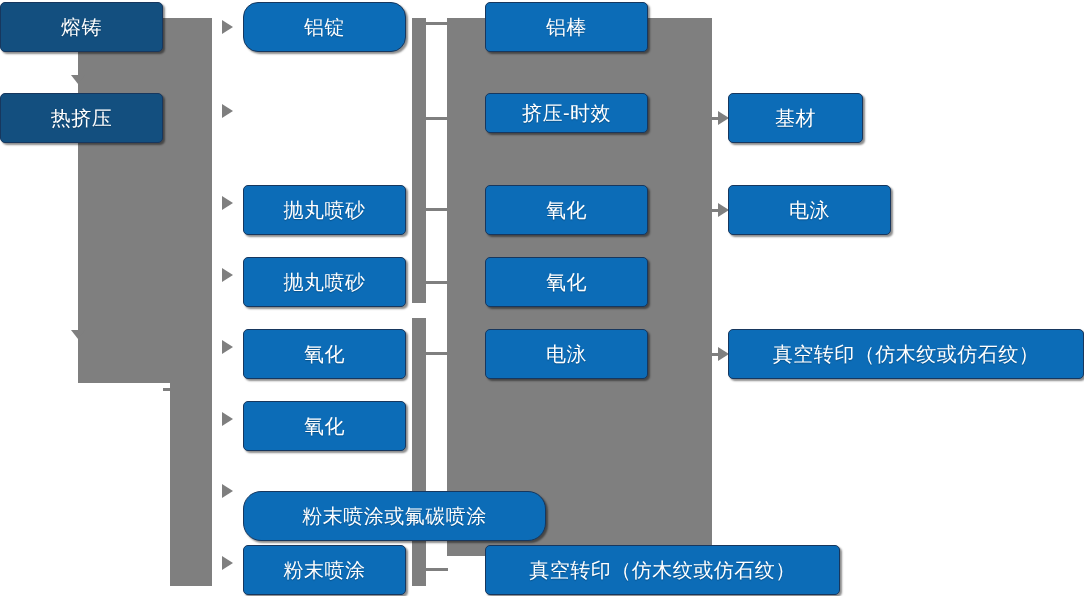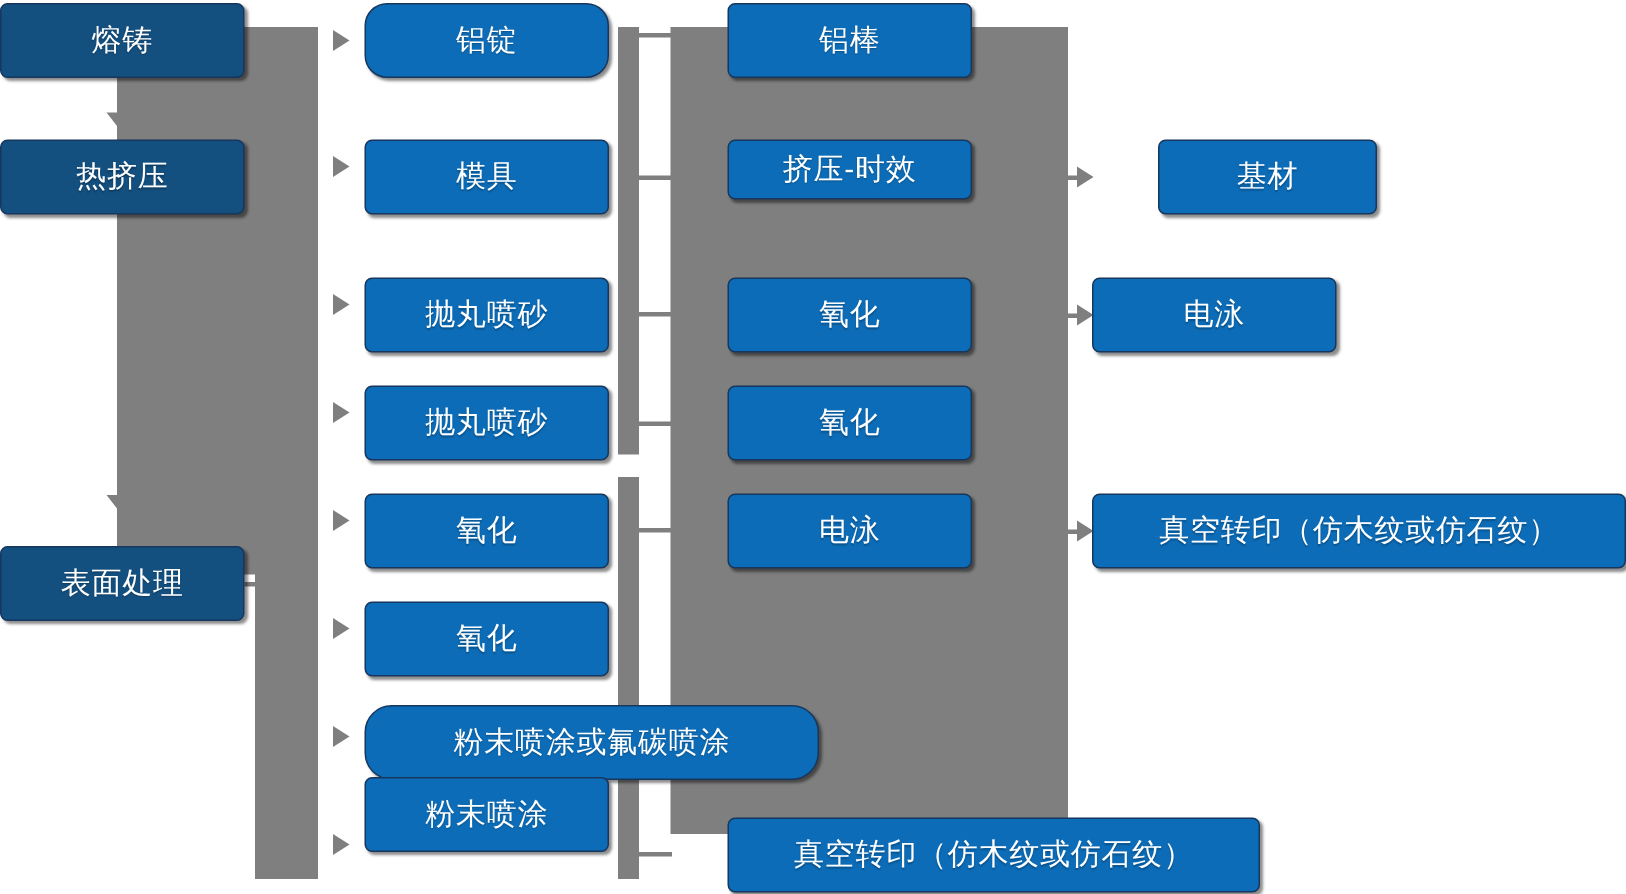--- a/index.html
+++ b/index.html
@@ -118,46 +118,40 @@
 
   <div class="arrow-line" style="left:706px; top:353px; width:14px;"></div>
   <div class="arrow-tip" style="left:718px; top:347px;"></div>
 
   <div class="node dark" style="left:0px; top:2px; width:163px; height:50px;text-align:center;">
     <span>熔铸</span>
   </div>
   <div class="node dark" style="left:0px; top:93px; width:163px; height:50px;">
     <span>热挤压</span>
   </div>
-  <div class="node dark" style="left:0px; top:364px; width:163px; height:50px;">
-    <span>表面处理</span>
-  </div>
 
   <div class="node light" style="left:243px; top:2px; width:163px; height:50px;border-radius:15px;">
     <span>铝锭</span>
-  </div>
-  <div class="node light" style="left:243px; top:93px; width:163px; height:50px;">
-    <span>模具</span>
   </div>
   <div class="node light" style="left:243px; top:185px; width:163px; height:50px;">
     <span>抛丸喷砂</span>
   </div>
   <div class="node light" style="left:243px; top:257px; width:163px; height:50px;">
     <span>抛丸喷砂</span>
   </div>
   <div class="node light" style="left:243px; top:329px; width:163px; height:50px;">
     <span>氧化</span>
   </div>
   <div class="node light" style="left:243px; top:401px; width:163px; height:50px;">
     <span>氧化</span>
   </div>
-  <div class="node light" style="left:243px; top:470px; width:303px; height:50px;border-radius:18px;">
+  <div class="node light" style="left:243px; top:491px; width:303px; height:50px;border-radius:18px;">
     <span>粉末喷涂或氟碳喷涂</span>
   </div>
-  <div class="node light" style="left:243px; top:518px; width:163px; height:50px;">
+  <div class="node light" style="left:243px; top:545px; width:163px; height:50px;">
     <span>粉末喷涂</span>
   </div>
 
   <div class="node light" style="left:485px; top:2px; width:163px; height:50px;text-align:right;">
     <span>铝棒</span>
   </div>
   <div class="node light" style="left:485px; top:93px; width:163px; height:40px;">
     <span>挤压-时效</span>
   </div>
   <div class="node light" style="left:485px; top:185px; width:163px; height:50px;">
@@ -166,21 +160,21 @@
   <div class="node light" style="left:485px; top:257px; width:163px; height:50px;">
     <span>氧化</span>
   </div>
   <div class="node light" style="left:485px; top:329px; width:163px; height:50px;">
     <span>电泳</span>
   </div>
   <div class="node light" style="left:485px; top:545px; width:355px; height:50px;">
     <span>真空转印（仿木纹或仿石纹）</span>
   </div>
 
-  <div class="node light" style="left:728px; top:93px; width:146px; height:50px;margin-left:44px;">
+  <div class="node light" style="left:728px; top:93px; width:135px; height:50px;">
     <span>基材</span>
   </div>
   <div class="node light" style="left:728px; top:185px; width:163px; height:50px;">
     <span>电泳</span>
   </div>
   <div class="node light" style="left:728px; top:329px; width:356px; height:50px;">
     <span>真空转印（仿木纹或仿石纹）</span>
   </div>
 
 </div>

